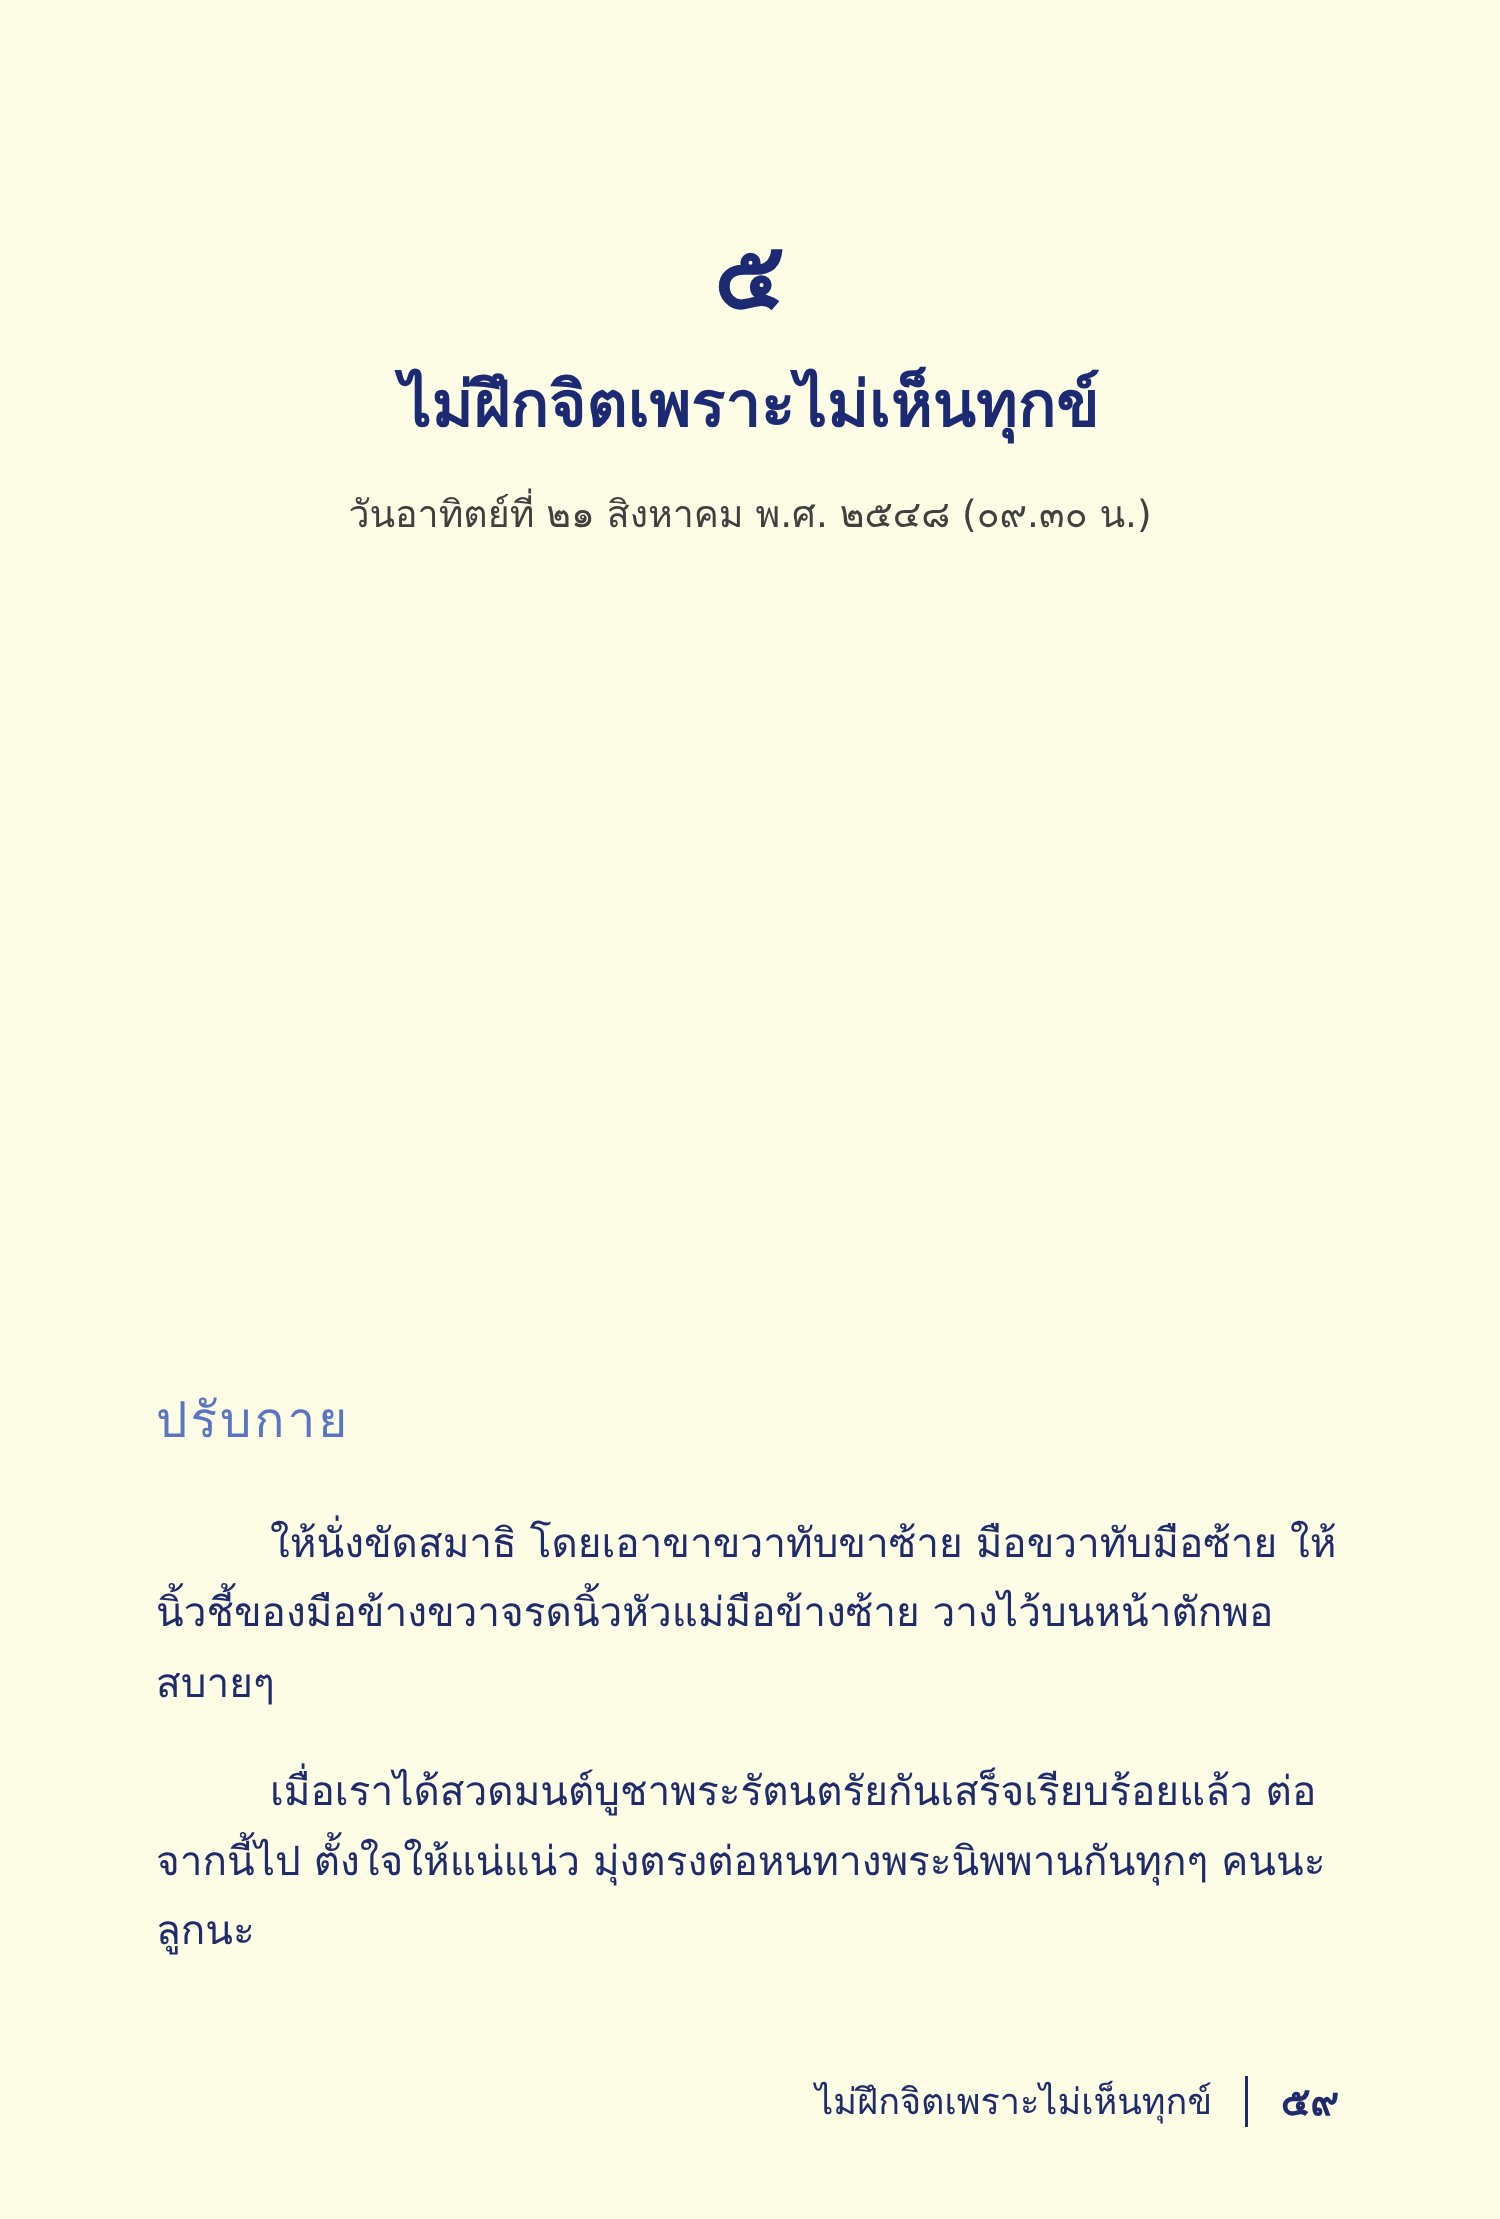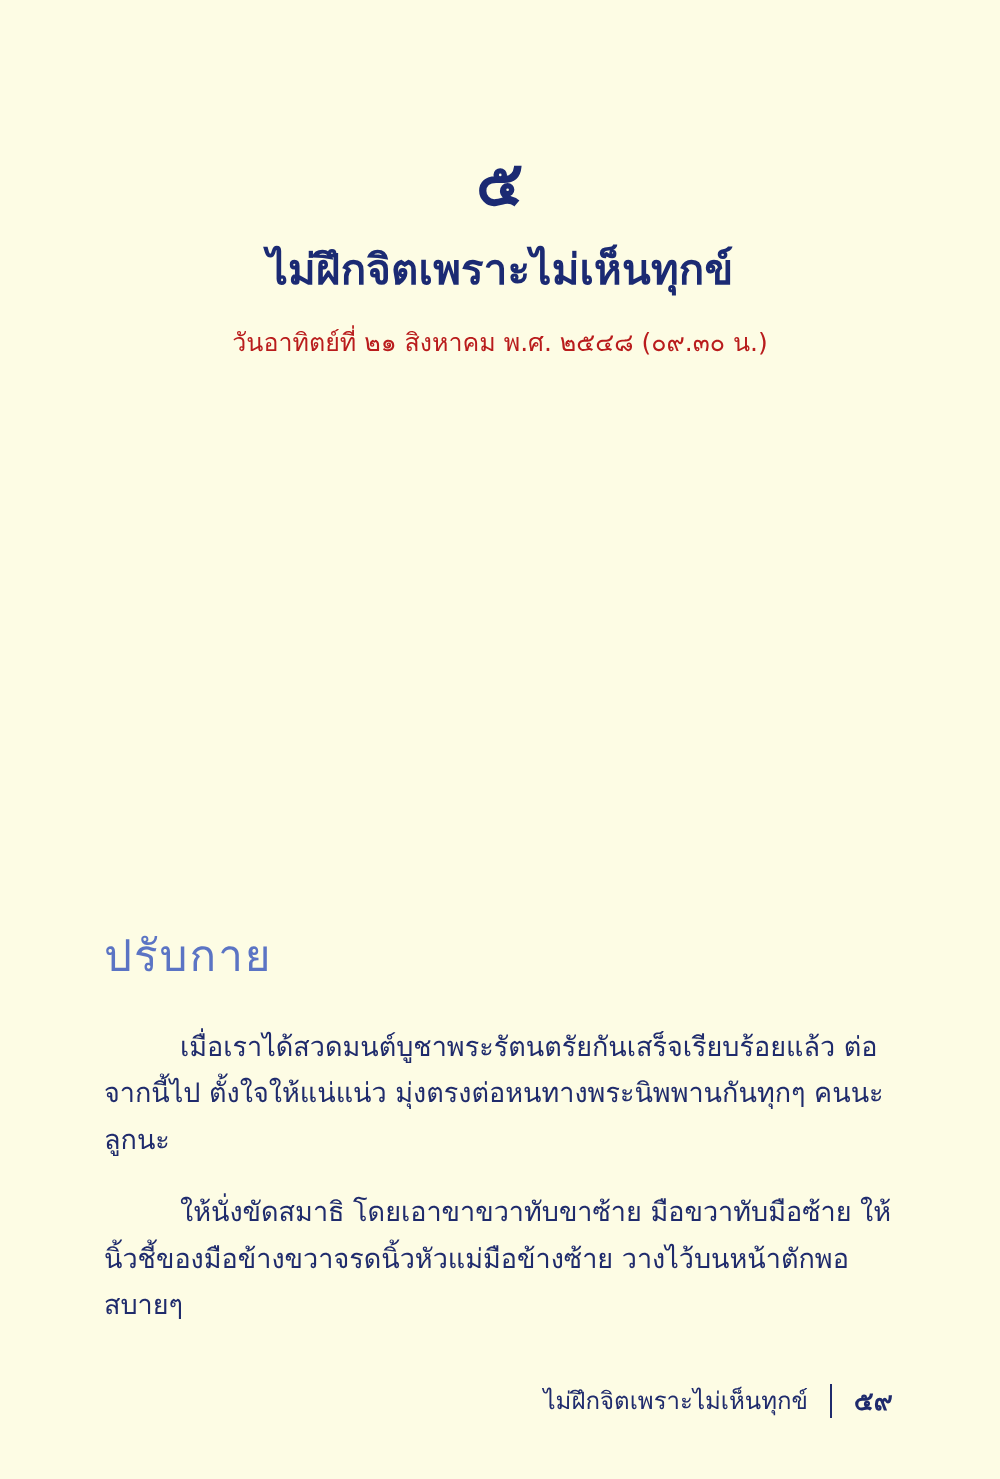--- a/index.html
+++ b/index.html
@@ -38,34 +38,34 @@
     font-size: 42px;
     font-weight: 700;
     color: #1b2a73;
     margin-top: 26px;
     line-height: 1.25;
     letter-spacing: 0.2px;
   }
   .chapter-date {
     font-size: 25px;
     font-weight: 400;
-    color: #b91c1c;
+    color: #404040;
     margin-top: 28px;
     line-height: 1.4;
   }
 
   
   .body-block {
     position: absolute;
     left: 104px;
     right: 104px;
     top: 920px;
   }
   .section-heading {
-    font-size: 44px;
+    font-size: 33px;
     font-weight: 400;
     color: #5b74c4;
     letter-spacing: 2px;
     margin-bottom: 34px;
   }
   .para {
     font-size: 27px;
     line-height: 1.72;
     color: #1f2b6c;
     text-indent: 76px;
@@ -104,22 +104,22 @@
 <div class="page">
 
   <div class="chapter-head">
     <div class="chapter-number">๕</div>
     <div class="chapter-title">ไม่ฝึกจิตเพราะไม่เห็นทุกข์</div>
     <div class="chapter-date">วันอาทิตย์ที่ ๒๑ สิงหาคม พ.ศ. ๒๕๔๘ (๐๙.๓๐ น.)</div>
   </div>
 
   <div class="body-block">
     <div class="section-heading">ปรับกาย</div>
+    <p class="para">ให้นั่งขัดสมาธิ โดยเอาขาขวาทับขาซ้าย มือขวาทับมือซ้าย ให้นิ้วชี้ของมือข้างขวาจรดนิ้วหัวแม่มือข้างซ้าย วางไว้บนหน้าตักพอสบายๆ</p>
     <p class="para">เมื่อเราได้สวดมนต์บูชาพระรัตนตรัยกันเสร็จเรียบร้อยแล้ว ต่อจากนี้ไป ตั้งใจให้แน่แน่ว มุ่งตรงต่อหนทางพระนิพพานกันทุกๆ คนนะลูกนะ</p>
-    <p class="para">ให้นั่งขัดสมาธิ โดยเอาขาขวาทับขาซ้าย มือขวาทับมือซ้าย ให้นิ้วชี้ของมือข้างขวาจรดนิ้วหัวแม่มือข้างซ้าย วางไว้บนหน้าตักพอสบายๆ</p>
   </div>
 
   <div class="footer">
     <span>ไม่ฝึกจิตเพราะไม่เห็นทุกข์</span>
     <span class="footer-rule"></span>
     <span class="footer-page">๕๙</span>
   </div>
 
 </div>
 

